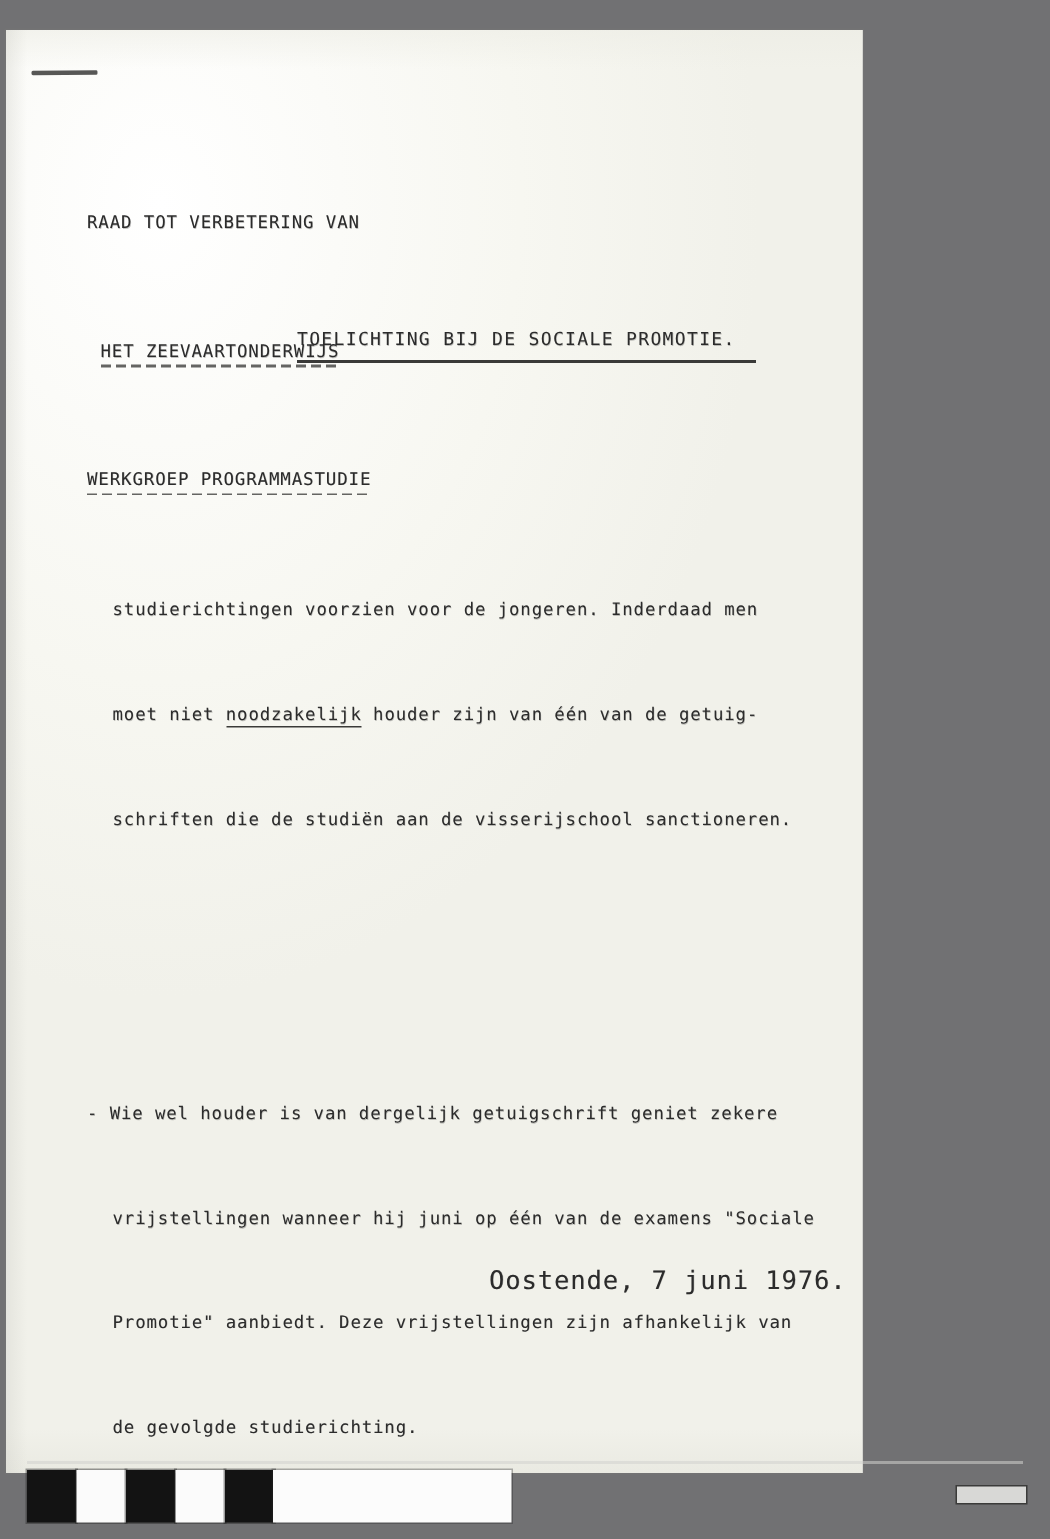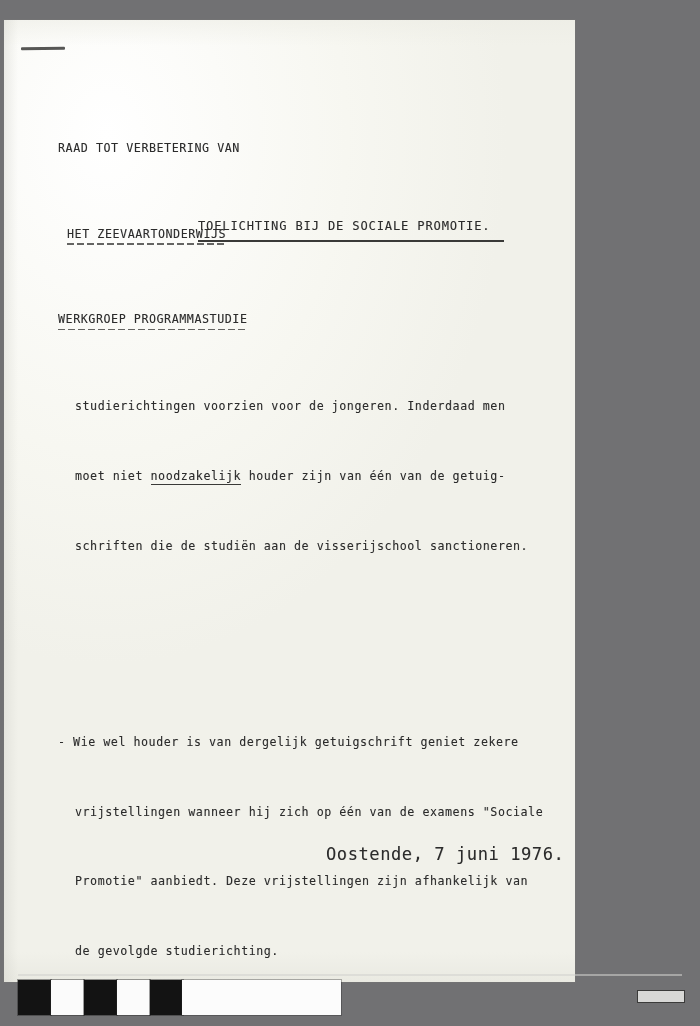--- a/index.html
+++ b/index.html
@@ -194,21 +194,21 @@
     <div class="typed" id="body">
 
       <span class="para">
         <span class="line hang">studierichtingen voorzien voor de jongeren. Inderdaad men</span>
         <span class="line hang">moet niet <span class="uline">noodzakelijk</span> houder zijn van één van de getuig-</span>
         <span class="line hang">schriften die de studiën aan de visserijschool sanctioneren.</span>
       </span>
 
       <span class="para">
         <span class="line">- Wie wel houder is van dergelijk getuigschrift geniet zekere</span>
-        <span class="line hang">vrijstellingen wanneer hij zich op één van de examens "Sociale</span>
+        <span class="line hang">vrijstellingen wanneer hij juni op één van de examens "Sociale</span>
         <span class="line hang">Promotie" aanbiedt. Deze vrijstellingen zijn afhankelijk van</span>
         <span class="line hang">de gevolgde studierichting.</span>
       </span>
 
       
 
       
 
       
 

